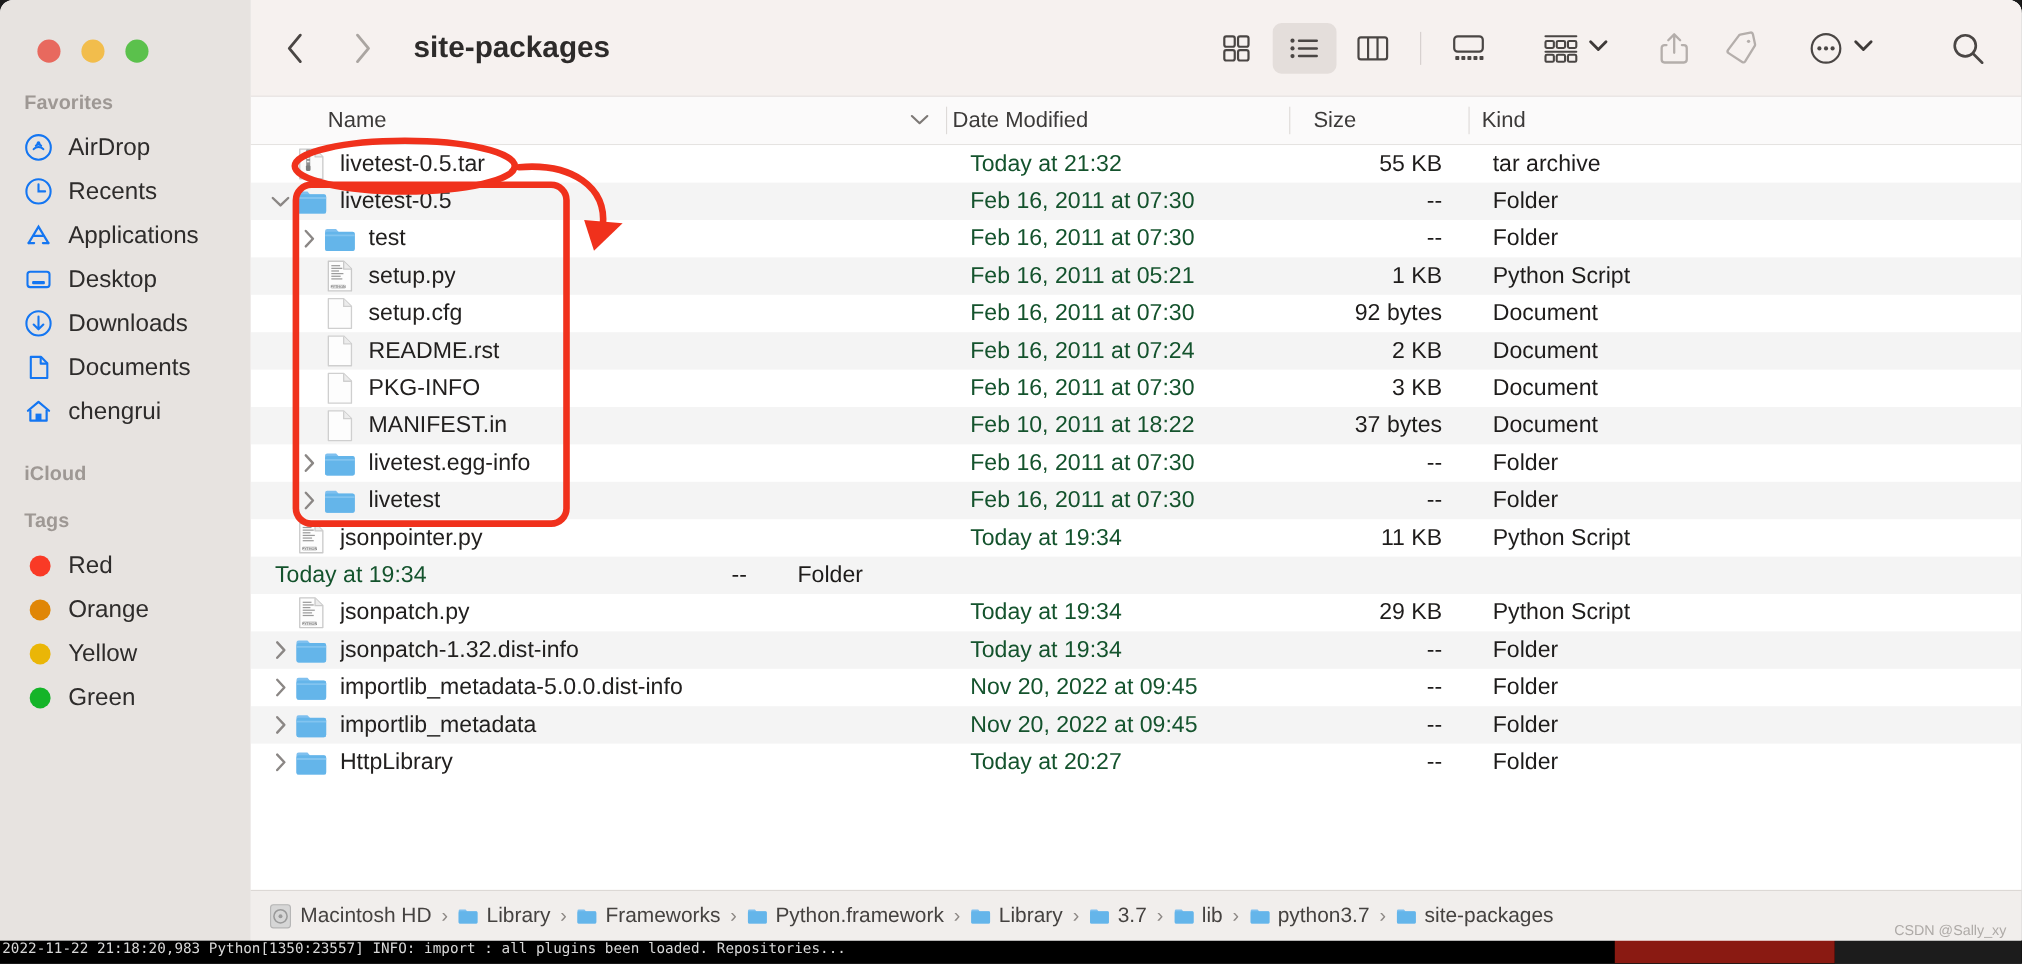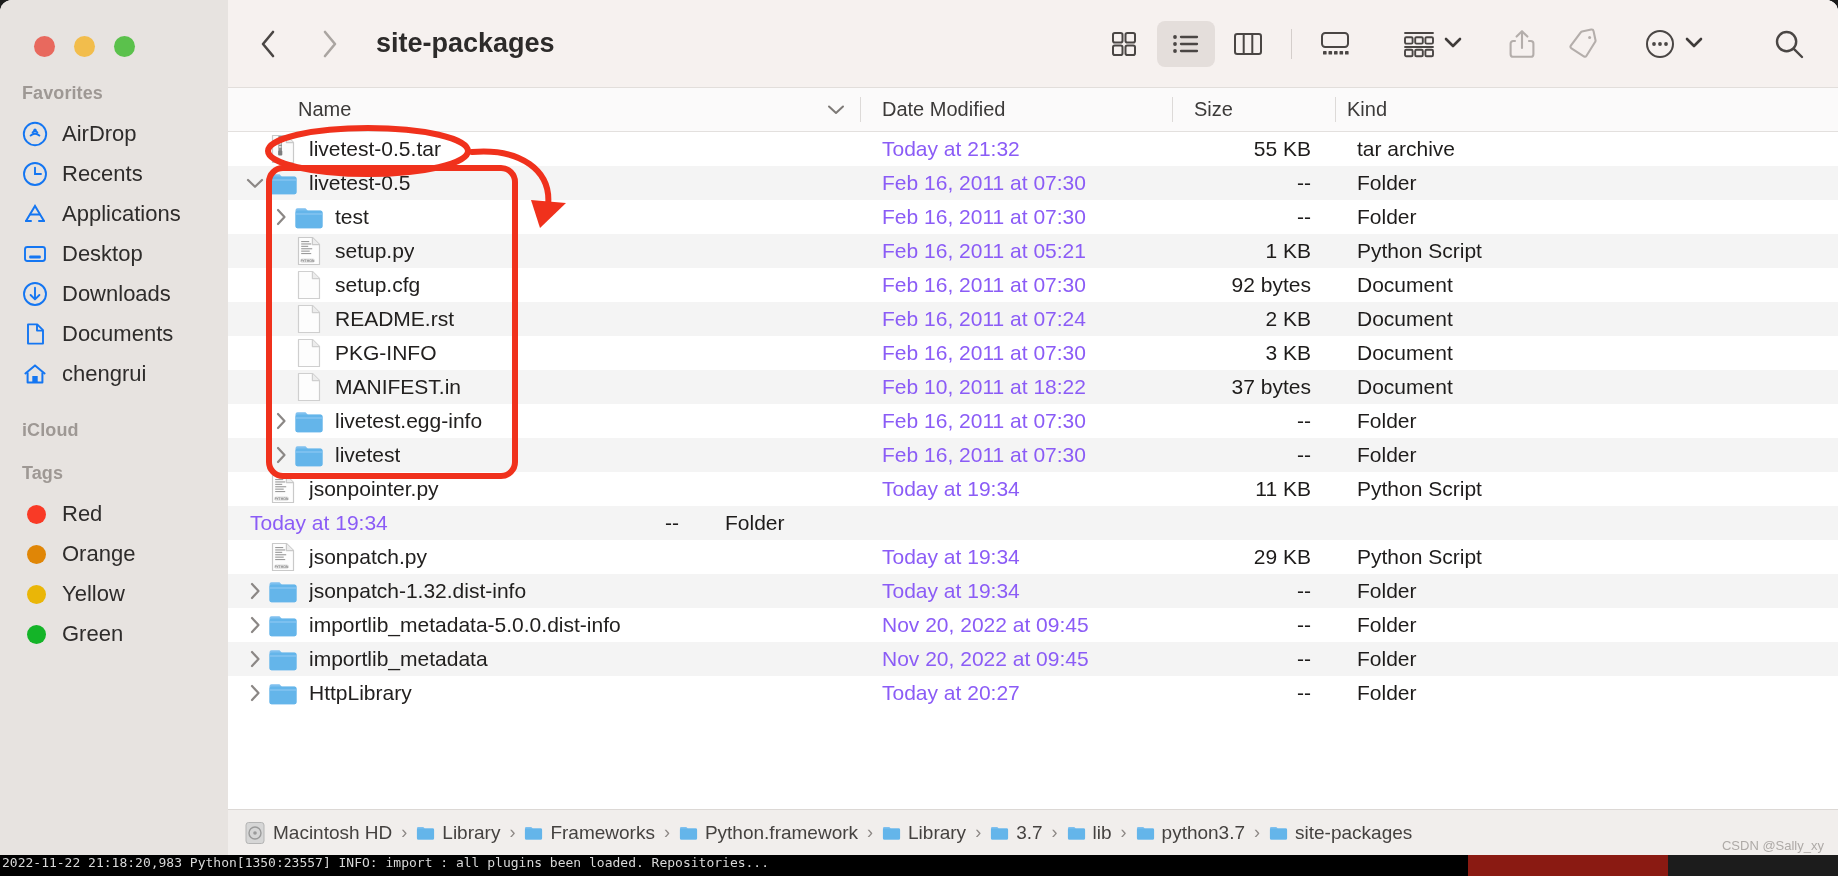--- a/index.html
+++ b/index.html
@@ -109,33 +109,33 @@
     background: #fbfafa;
     display: flex; align-items: center;
     border-bottom: 1px solid #e3e0de;
     font-size: 20px; color: #3c3a39;
   }
   .ch { display: flex; align-items: center; height: 100%; position: relative; }
   .ch + .ch::before {
     content: ""; position: absolute; left: 0; top: 9px; bottom: 9px; width: 1px; background: #dddad8;
   }
   .ch-name { flex: 0 0 632px; padding-left: 70px; justify-content: space-between; padding-right: 14px; }
-  .ch-date { flex: 0 0 312px; padding-left: 22px; }
+  .ch-date { flex: 0 0 312px; padding-left: 6px; }
   .ch-size { flex: 0 0 163px; padding-left: 22px; }
   .ch-kind { flex: 1; padding-left: 12px; }
 
   
   .list { flex: 1; position: relative; overflow: hidden; background: #fff; }
   .row {
     display: flex; align-items: center;
     height: 34px; font-size: 21px; color: #22201f;
   }
   .row.alt { background: #f4f4f4; }
   .c-name { flex: 0 0 632px; display: flex; align-items: center; min-width: 0; }
-  .c-date { flex: 0 0 312px; padding-left: 22px; color: #8b5cf6; white-space: nowrap; }
+  .c-date { flex: 0 0 312px; padding-left: 22px; color: #14532d; white-space: nowrap; }
   .c-size { flex: 0 0 163px; padding-right: 24px; text-align: right; color: #1e1c1b; white-space: nowrap; }
   .c-kind { flex: 1; padding-left: 22px; color: #1e1c1b; white-space: nowrap; }
 
   .tw { width: 26px; flex: 0 0 26px; display: flex; align-items: center; justify-content: center; }
   .fico { width: 30px; flex: 0 0 30px; display: flex; align-items: center; justify-content: center; margin-right: 11px; }
   .fname { white-space: nowrap; overflow: hidden; text-overflow: ellipsis; }
 
   
   .ind0 { padding-left: 14px; }
   .ind1 { padding-left: 40px; }

